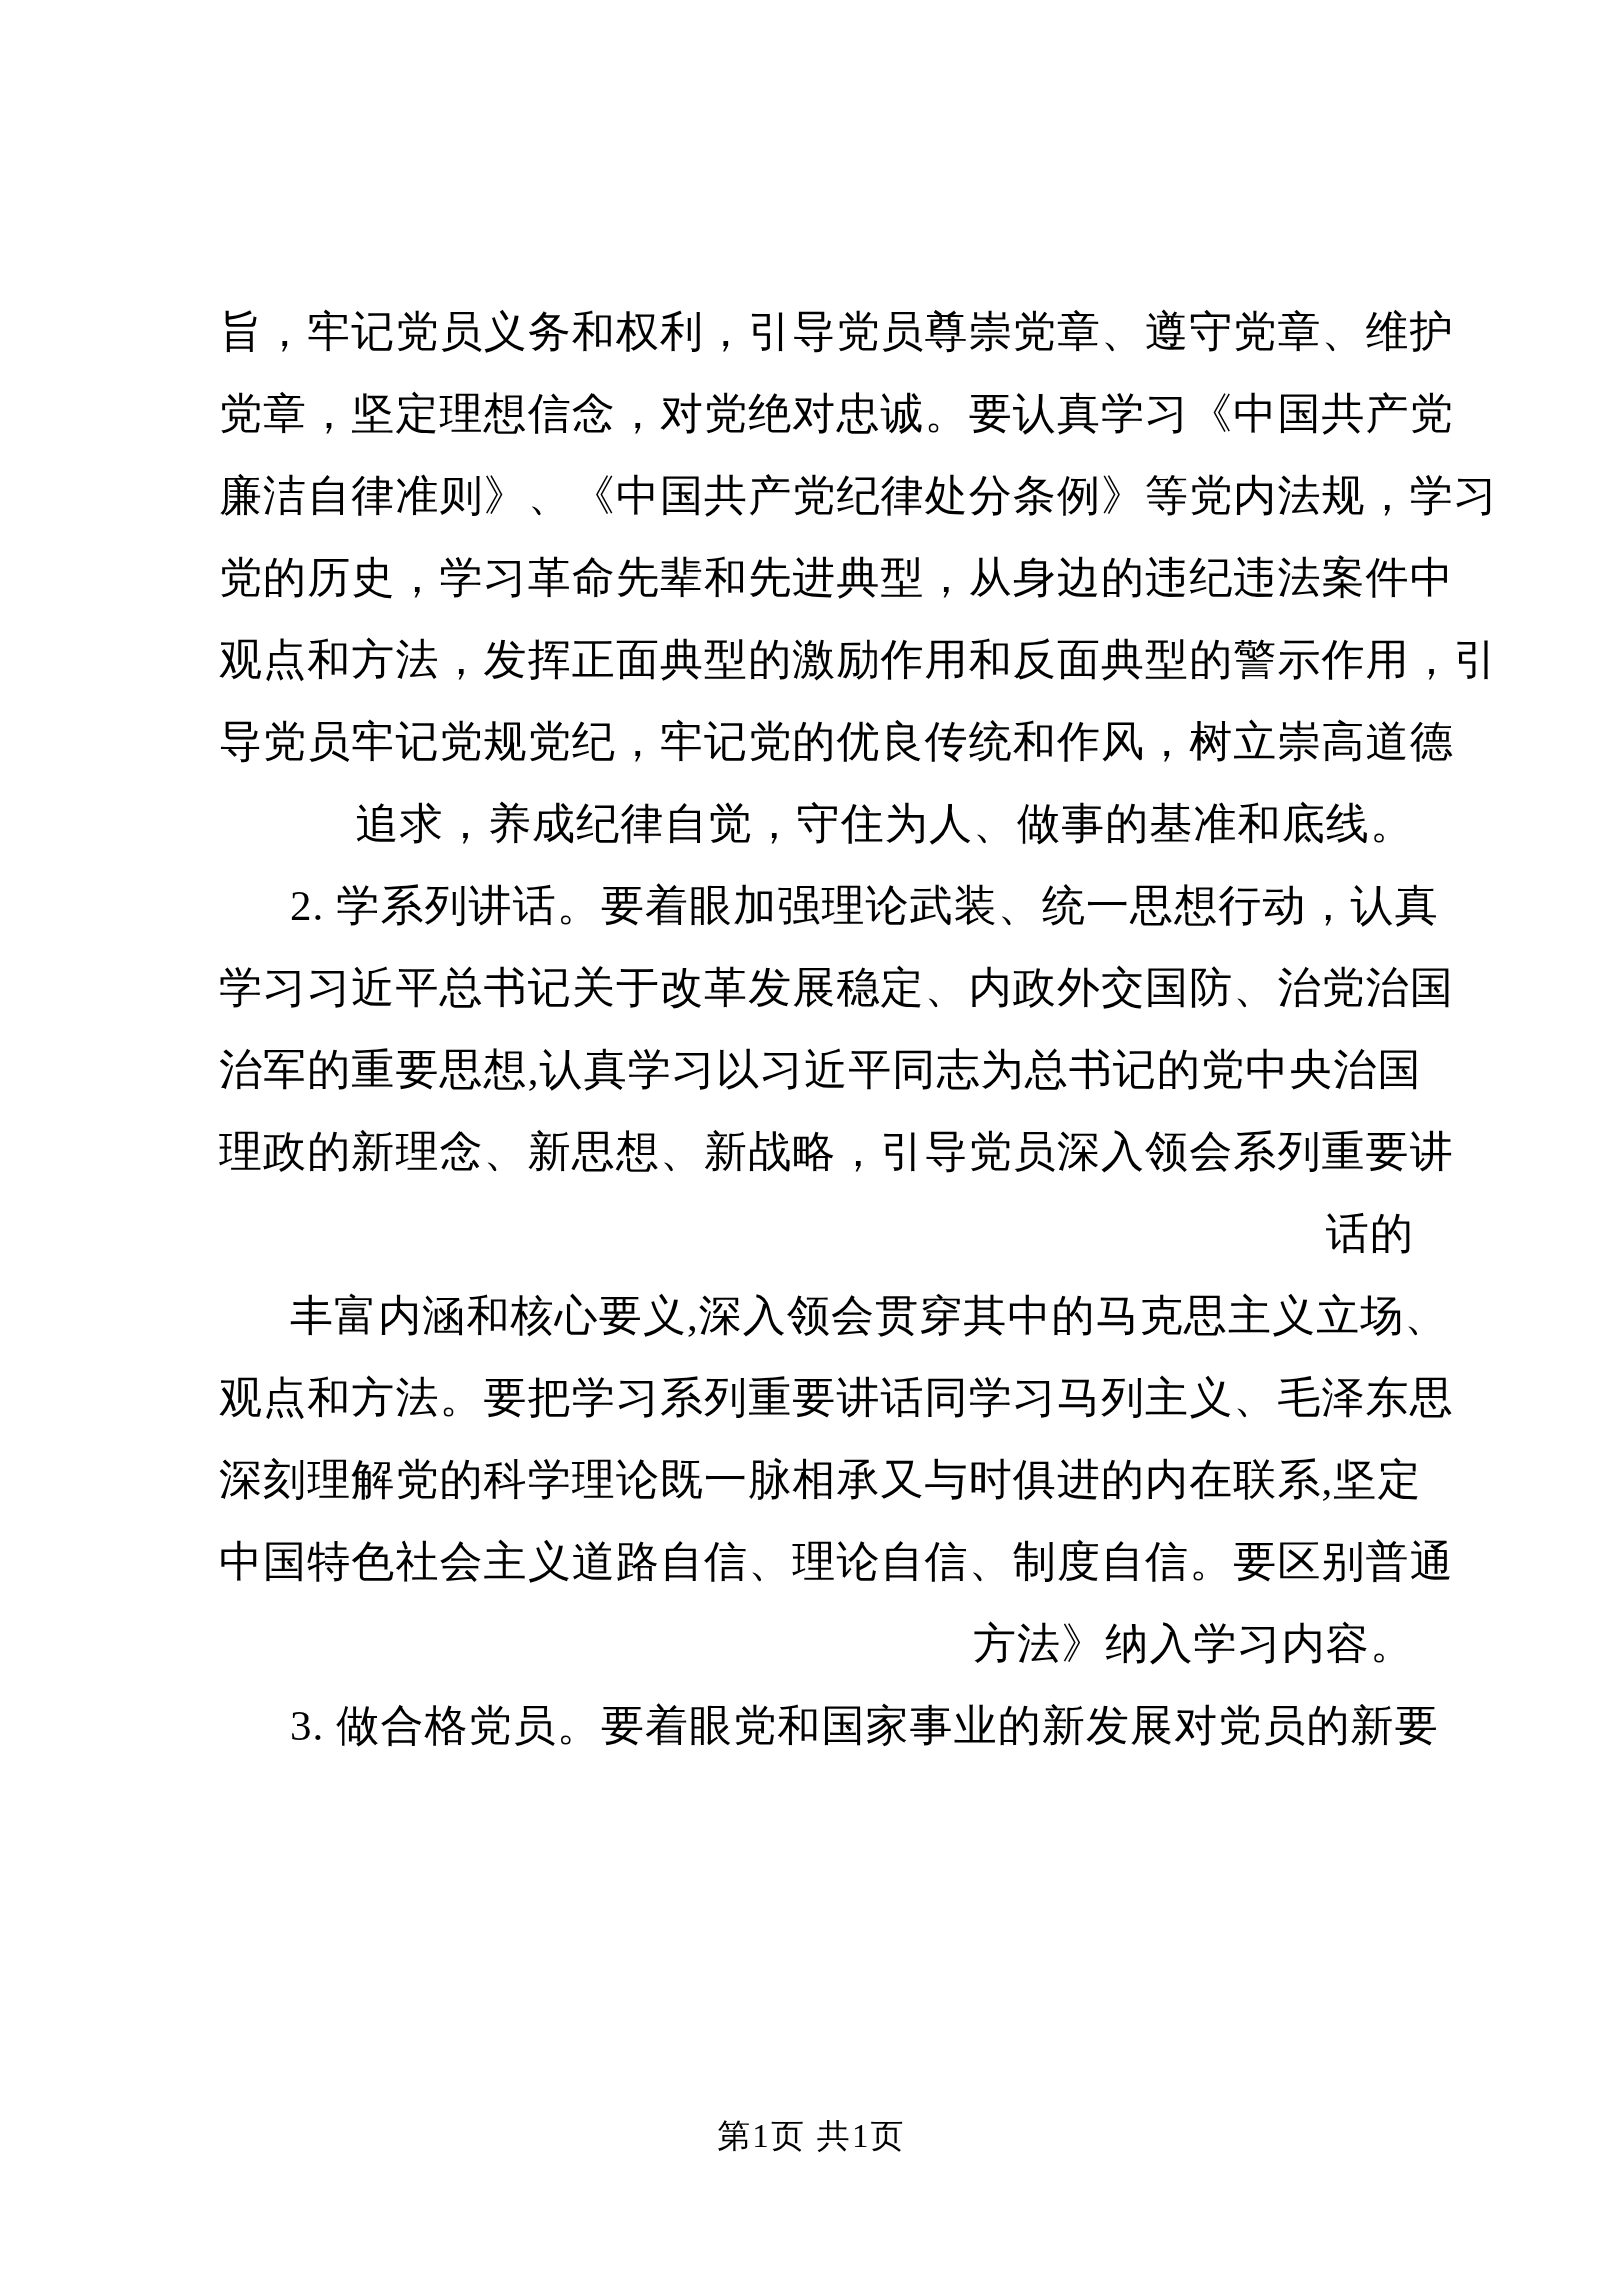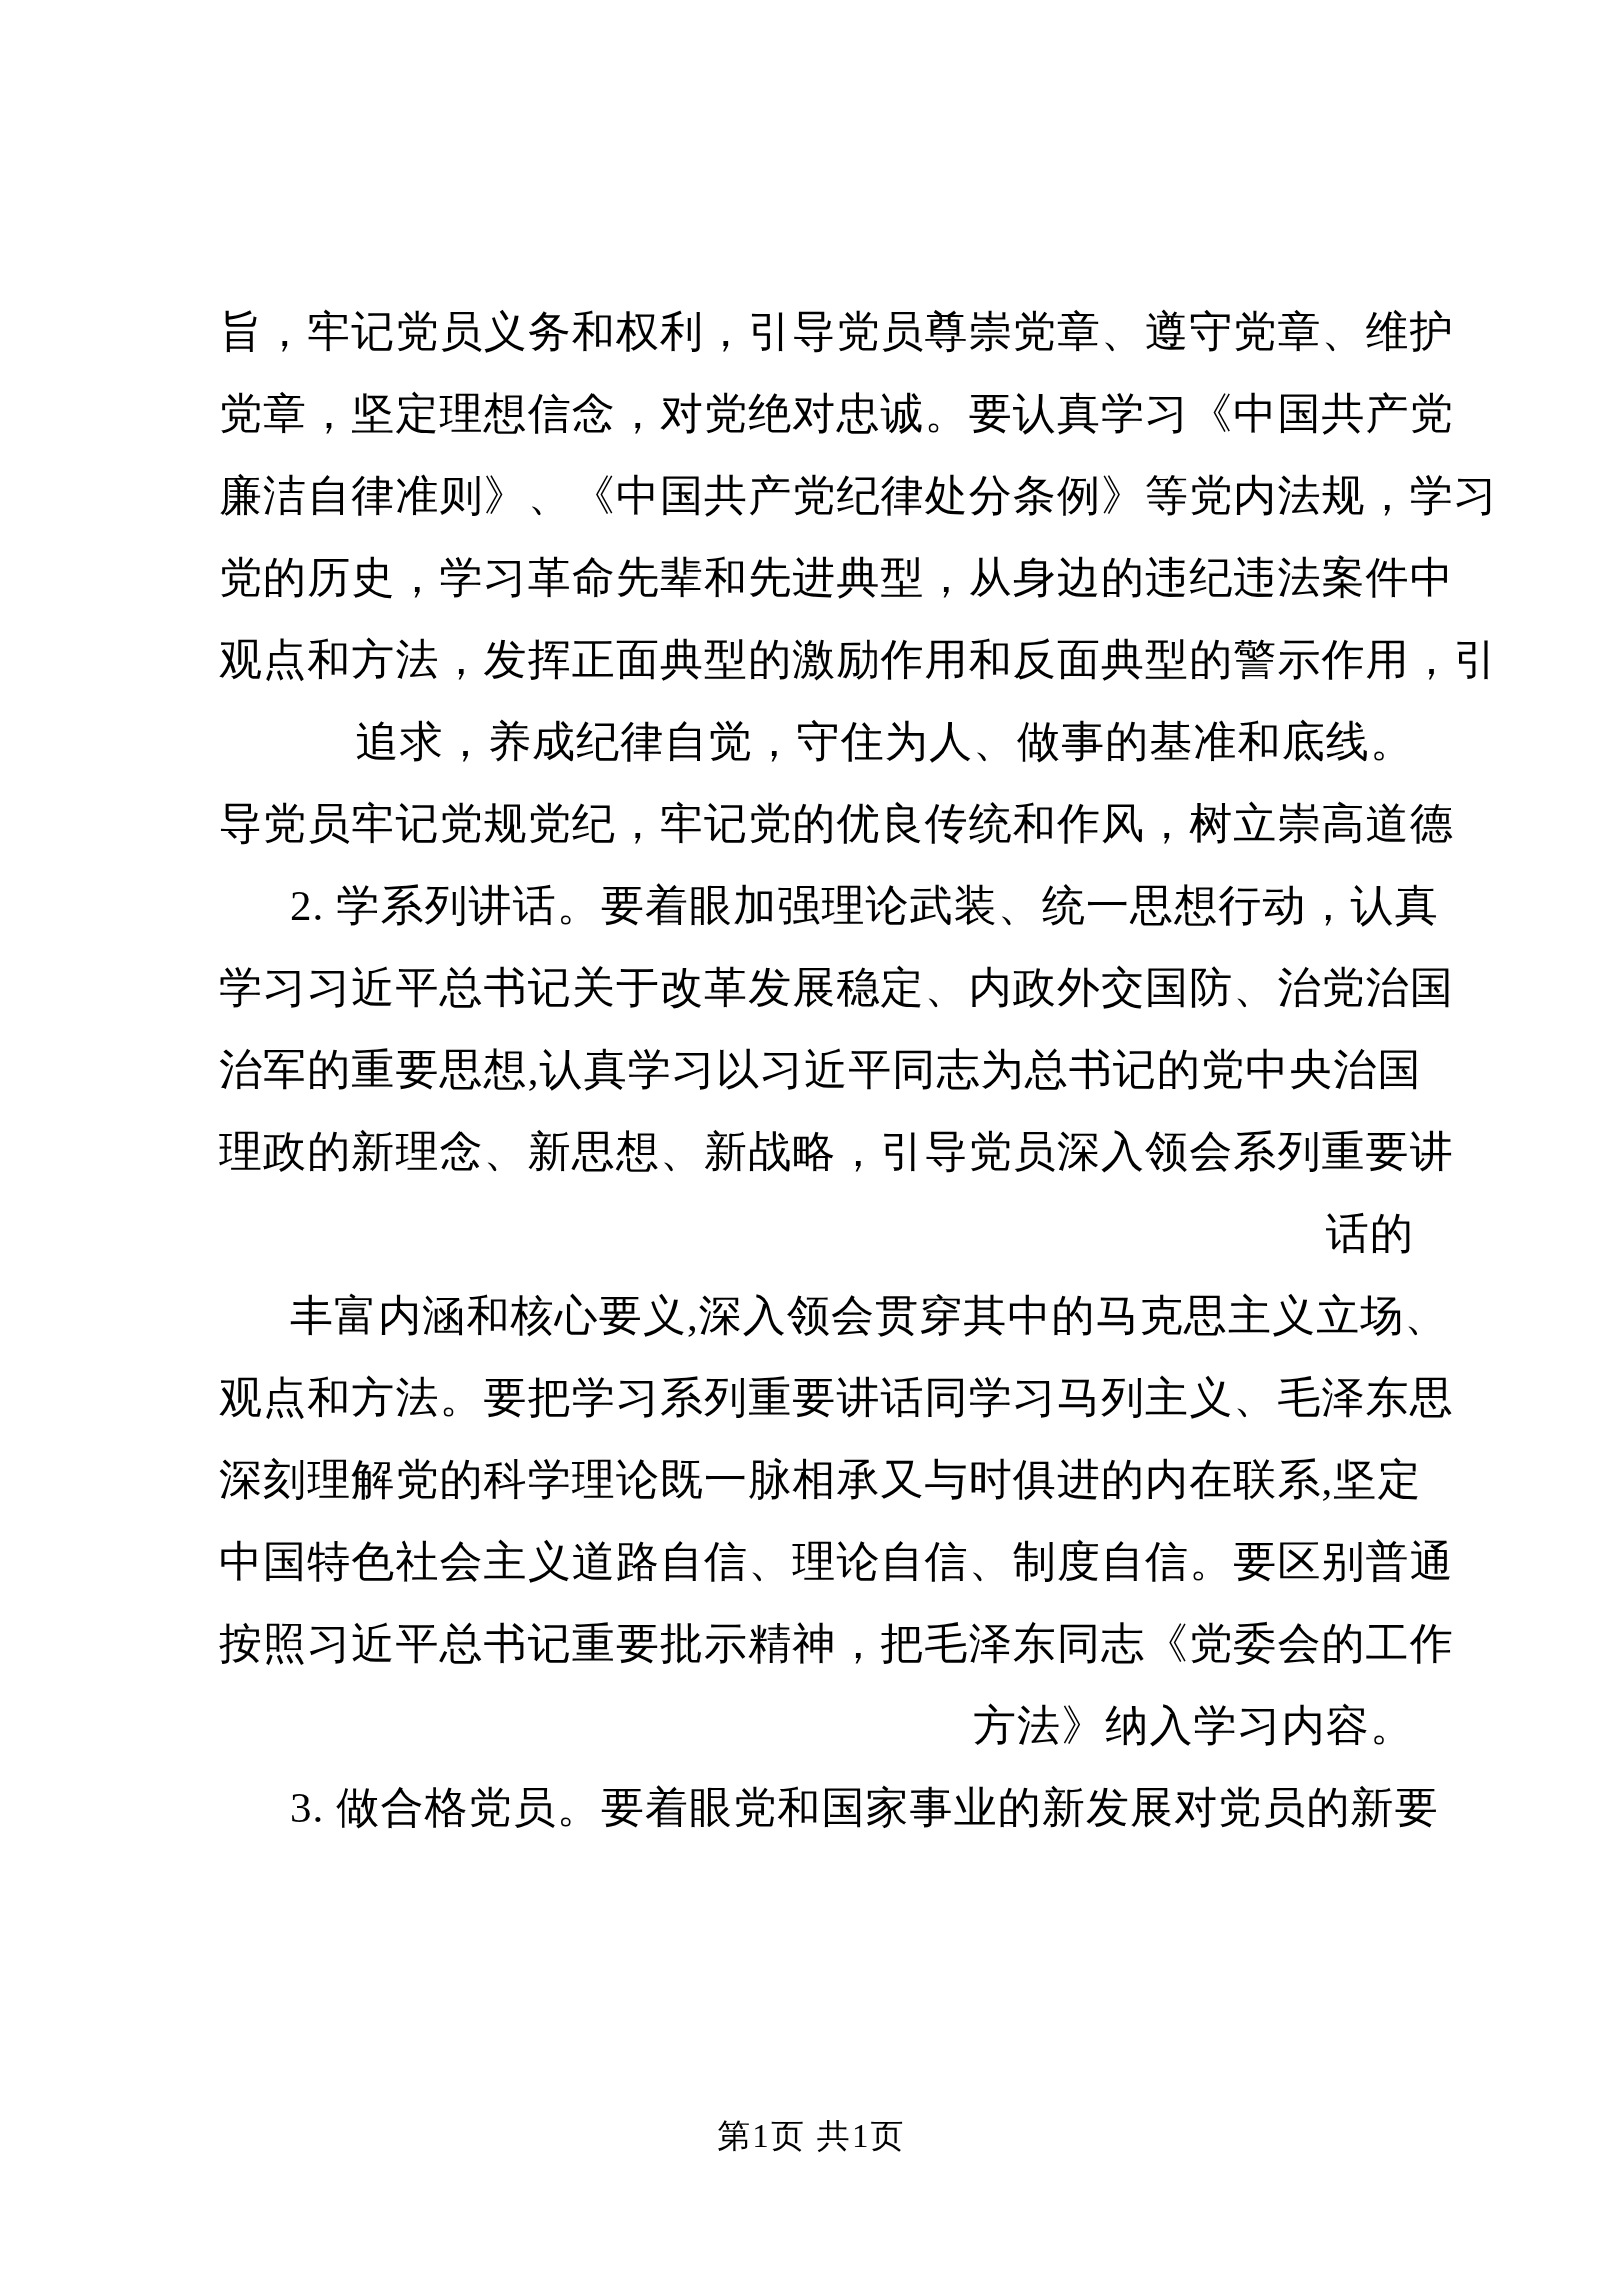--- a/index.html
+++ b/index.html
@@ -57,32 +57,31 @@
 <body>
 
 <div class="page">
 
   <div class="doc-body">
     <div class="text-line">旨，牢记党员义务和权利，引导党员尊崇党章、遵守党章、维护</div>
     <div class="text-line">党章，坚定理想信念，对党绝对忠诚。要认真学习《中国共产党</div>
     <div class="text-line">廉洁自律准则》、《中国共产党纪律处分条例》等党内法规，学习</div>
     <div class="text-line">党的历史，学习革命先辈和先进典型，从身边的违纪违法案件中</div>
     <div class="text-line">观点和方法，发挥正面典型的激励作用和反面典型的警示作用，引</div>
+    <div class="text-line">导党员牢记党规党纪，牢记党的优良传统和作风，树立崇高道德</div>
     <div class="text-line">追求，养成纪律自觉，守住为人、做事的基准和底线。</div>
-    <div class="text-line">导党员牢记党规党纪，牢记党的优良传统和作风，树立崇高道德</div>
     <div class="text-line indent">2. 学系列讲话。要着眼加强理论武装、统一思想行动，认真</div>
     <div class="text-line">学习习近平总书记关于改革发展稳定、内政外交国防、治党治国</div>
     <div class="text-line">治军的重要思想,认真学习以习近平同志为总书记的党中央治国</div>
     <div class="text-line">理政的新理念、新思想、新战略，引导党员深入领会系列重要讲</div>
     <div class="text-line">话的</div>
     <div class="text-line indent">丰富内涵和核心要义,深入领会贯穿其中的马克思主义立场、</div>
     <div class="text-line">观点和方法。要把学习系列重要讲话同学习马列主义、毛泽东思</div>
     <div class="text-line">深刻理解党的科学理论既一脉相承又与时俱进的内在联系,坚定</div>
     <div class="text-line">中国特色社会主义道路自信、理论自信、制度自信。要区别普通</div>
-    <div class="text-line">按照习近平总书记重要批示精神，把毛泽东同志《党委会的工作</div>
     <div class="text-line">方法》纳入学习内容。</div>
     <div class="text-line indent">3. 做合格党员。要着眼党和国家事业的新发展对党员的新要</div>
   </div>
 
   <div class="page-footer">第1页 共1页</div>
 
 </div>
 
 
 </body></html>

